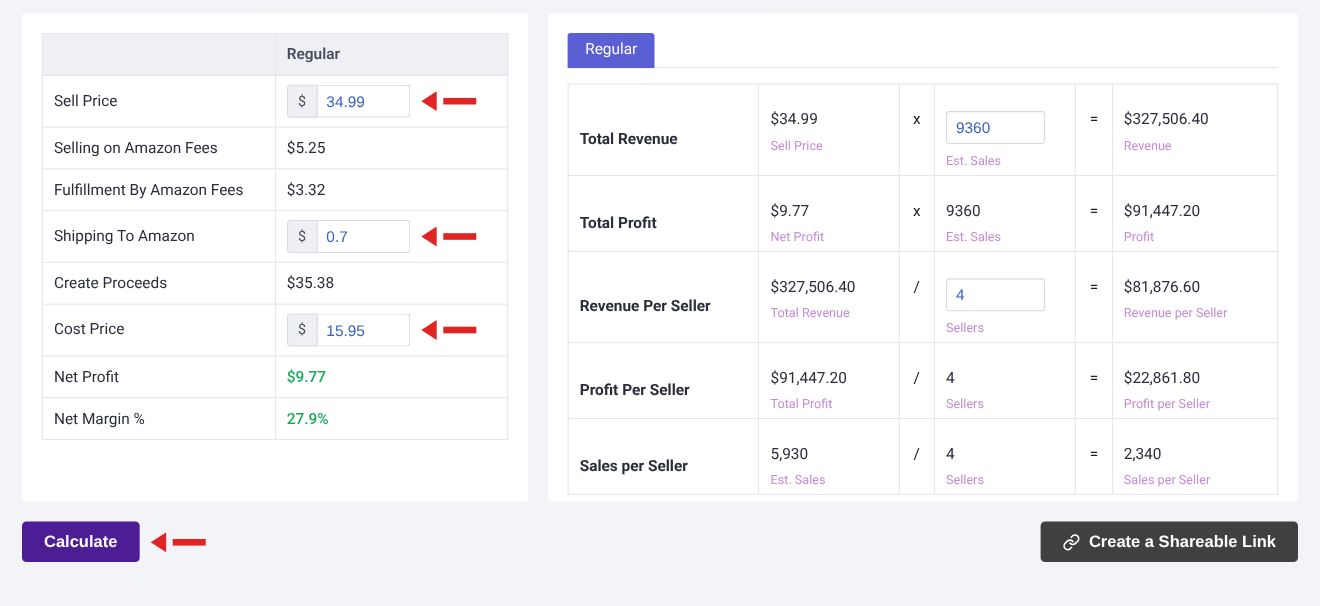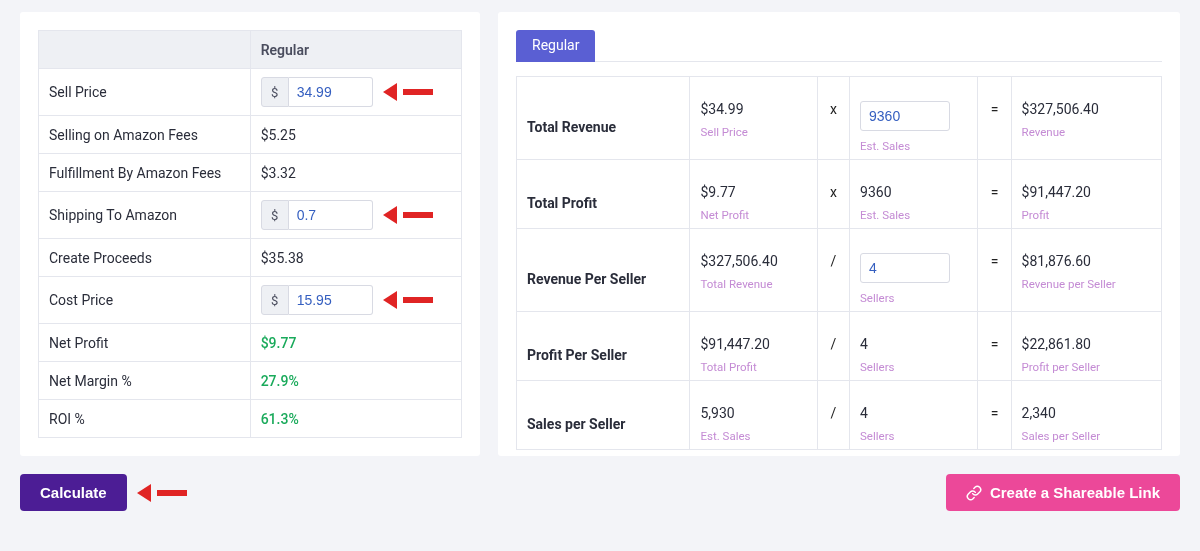--- a/index.html
+++ b/index.html
@@ -163,21 +163,21 @@
     border-radius: 4px;
     padding: 10px 20px;
     font-size: 15px;
     font-weight: 600;
     cursor: pointer;
     display: inline-flex;
     align-items: center;
     gap: 8px;
   }
   .btn-primary { background: #4c1d95; color: #fff; }
-  .btn-dark { background: #ec4899; color: #fff; }
+  .btn-dark { background: #404040; color: #fff; }
   .link-icon {
     width: 16px; height: 16px;
   }
 </style>
 </head>
 <body>
 
 <div class="wrap">
 
   <div class="card left">
@@ -229,24 +229,20 @@
           </div>
         </td>
       </tr>
       <tr>
         <td>Net Profit</td>
         <td class="green">$9.77</td>
       </tr>
       <tr>
         <td>Net Margin %</td>
         <td class="green">27.9%</td>
-      </tr>
-      <tr>
-        <td>ROI %</td>
-        <td class="green">61.3%</td>
       </tr>
     </tbody>
       </table>
   </div>
 
   <div class="card right">
     <div class="tab-bar">
       <span class="tab">Regular</span>
     </div>
     <table class="rt">

